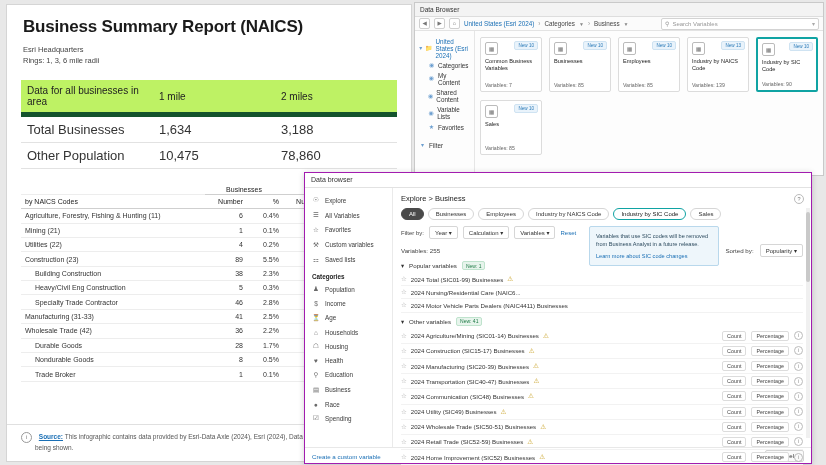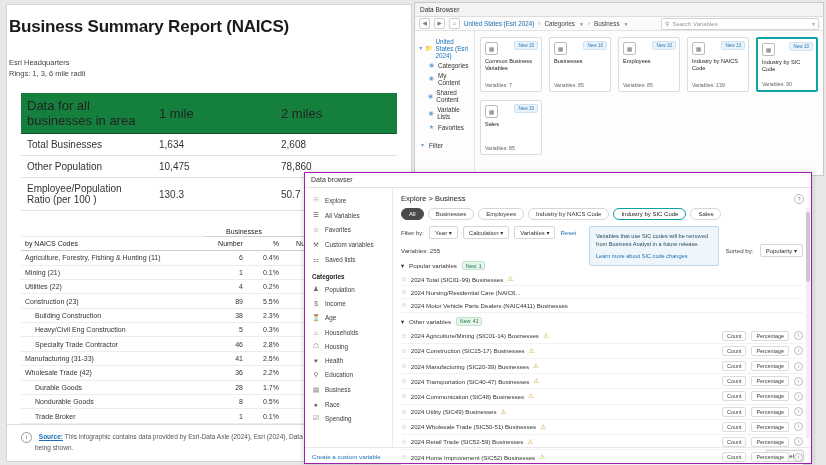--- a/index.html
+++ b/index.html
@@ -13,29 +13,29 @@
     position:relative;
   }
   .abs{position:absolute;}
 
   
   #report{
     left:6px;top:4px;width:404px;height:456px;
     background:#ffffff;border:1px solid #d5d5d5;
     overflow:hidden;
   }
-  #report-head{padding:12px 14px 6px 2px;}
+  #report-head{padding:12px 14px 6px 16px;}
   #report-title{font-size:17px;font-weight:bold;color:#1b1b1b;letter-spacing:-0.2px;}
-  #report-sub{margin-top:20px;font-size:7.5px;color:#444;line-height:11px;}
+  #report-sub{margin-top:7px;font-size:7.5px;color:#444;line-height:11px;}
 
   table.rpt{border-collapse:collapse;width:100%;}
   .tbl1{margin-top:8px;padding:0 14px;}
   table.rpt td,table.rpt th{text-align:left;font-weight:normal;}
-  .t1 th{background:#15803d;font-size:13px;color:#222;padding:5px 6px;border-bottom:1px solid #14532d;}
-  .t1 td{font-size:10px;padding:5px 6px;border-bottom:1px solid #e2e2e2;color:#333;}
+  .t1 th{background:#bef264;font-size:10px;color:#222;padding:5px 6px;border-bottom:5px solid #14532d;}
+  .t1 td{font-size:13px;padding:5px 6px;border-bottom:1px solid #e2e2e2;color:#333;}
   .t1 td.num,.t1 th.num{width:110px;margin-left:16px;}
 
   .tbl2{margin-top:14px;padding:0 14px;}
   .t2 th{font-size:7px;color:#222;padding:3px 4px;border-bottom:1px solid #cfcfcf;}
   .t2 td{font-size:7px;padding:3.2px 4px;border-bottom:1px solid #ededed;color:#333;}
   .t2 .grp{font-size:7px;color:#222;text-align:center;border-bottom:1px solid #cfcfcf;padding-bottom:1px;}
   .t2 .cnum{text-align:right;width:34px;}
   .t2 .cpct{text-align:right;width:28px;}
   .t2 .indent{padding-left:14px;}
 
@@ -135,31 +135,26 @@
     <table class="rpt t1">
       <tbody>
           <tr>
         <th>Data for all businesses in area</th>
         <th class="num">1 mile</th>
         <th class="num">2 miles</th>
       </tr>
       <tr>
         <td>Total Businesses</td>
         <td class="num">1,634</td>
-        <td class="num">2,608</td>
+        <td class="num">3,188</td>
       </tr>
       <tr>
         <td>Other Population</td>
         <td class="num">10,475</td>
         <td class="num">78,860</td>
-      </tr>
-      <tr>
-        <td>Employee/Population Ratio (per 100 )</td>
-        <td class="num">130.3</td>
-        <td class="num">50.7</td>
       </tr>
     </tbody>
       </table>
   </div>
 
   <div class="tbl2">
     <table class="rpt t2">
       <tbody>
           <tr>
         <td></td>

